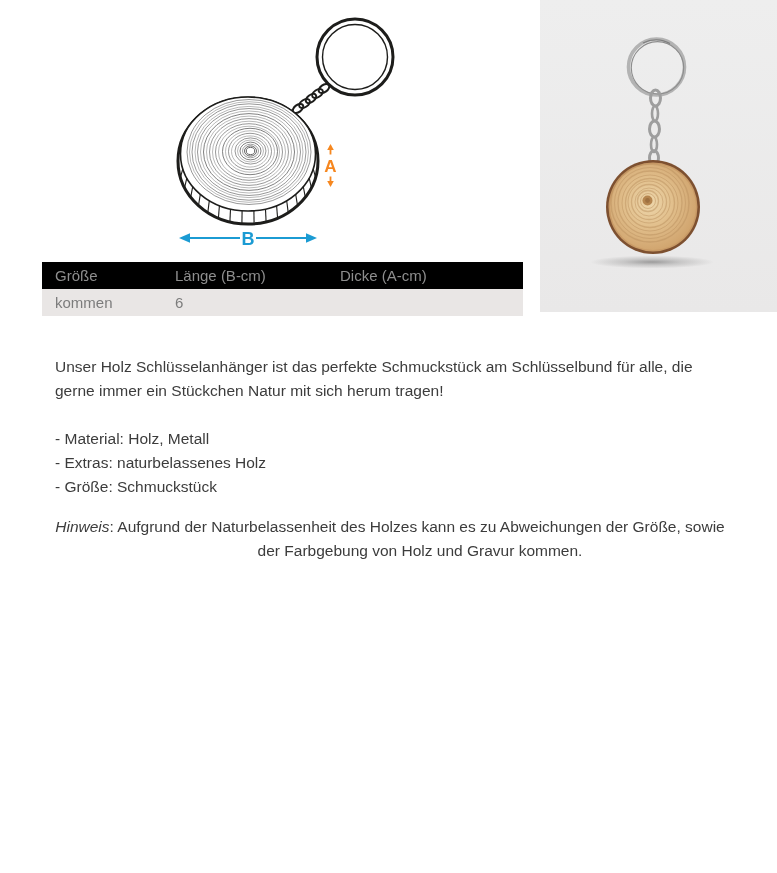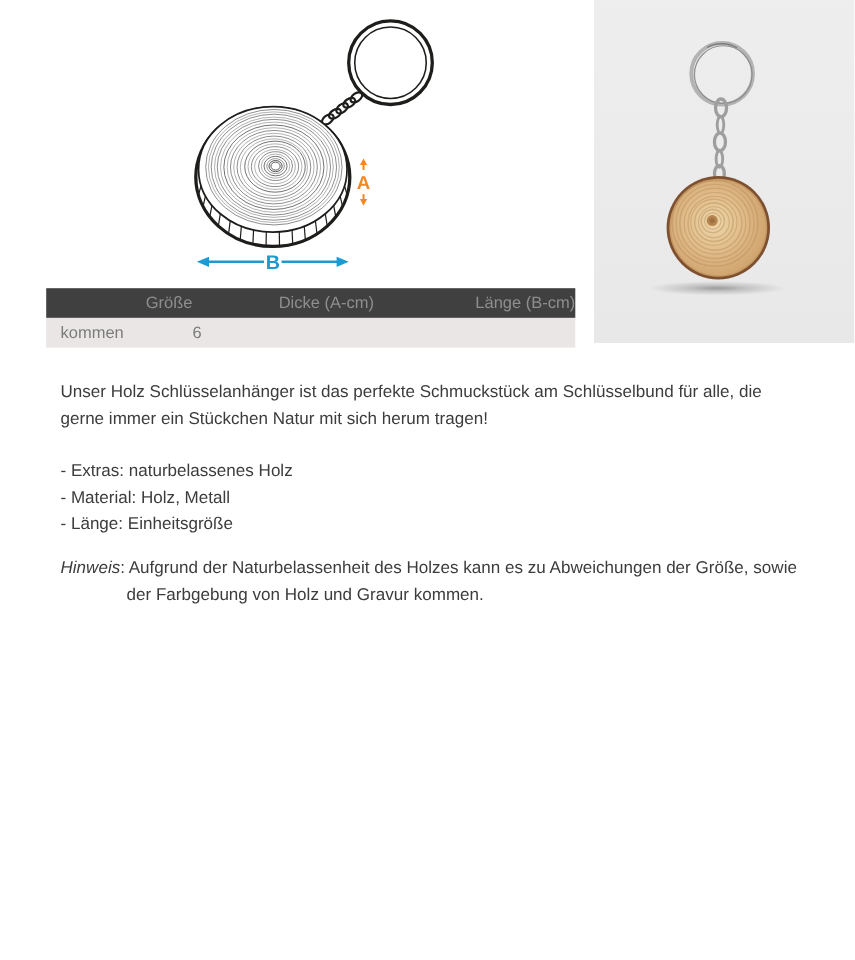--- a/index.html
+++ b/index.html
@@ -7,30 +7,30 @@
         font-family:"Liberation Sans",sans-serif;}
 
   
   .diagram{position:absolute;left:0;top:0;width:540px;height:260px;}
   .photo{position:absolute;left:540px;top:0;width:237px;height:312px;}
 
   
   .size-table{position:absolute;left:42px;top:262px;width:481px;font-size:15px;}
   .size-table .row{display:grid;grid-template-columns:120px 165px 1fr;align-items:center;
                    height:27px;padding-left:13px;box-sizing:border-box;}
-  .size-table .head{background:#404040;color:#8e8e8e;text-align:right;}
+  .size-table .head{background:#000000;color:#8e8e8e;}
   .size-table .data{background:#e9e6e5;color:#7c7c7c;}
 
   
   .desc{position:absolute;left:55px;top:341px;width:670px;font-size:15.5px;
         line-height:24px;color:#3c3c3c;}
-  .desc p{margin:4px 0 24px 0;}
+  .desc p{margin:14px 0 24px 0;}
   .desc .list{margin:0 0 16px 0;}
   .desc .list div{height:24px;}
-  .note{max-width:645px;padding-left:60px;text-indent:-60px;margin:0;}
+  .note{max-width:645px;padding-left:60px;text-indent:-60px;margin:0;text-align:center;}
   .it{font-style:italic;}
 </style>
 </head>
 <body>
 
 <div class="wrap">
 
   <svg class="diagram" viewBox="0 0 540 260">
 
     <g fill="none" stroke="#1d1d1b">
@@ -167,32 +167,32 @@
         <circle cx="108" cy="201" r="7.5" stroke-width="1"></circle>
       </g>
       <circle cx="107.5" cy="200.5" r="5" fill="#b5854f"></circle>
       <circle cx="107.5" cy="200.5" r="2.4" fill="#9e7040"></circle>
     </g>
   </svg>
 
   <div class="size-table">
     <div class="row head">
       <span>Größe</span>
+      <span>Länge (B-cm)</span>
       <span>Dicke (A-cm)</span>
-      <span>Länge (B-cm)</span>
     </div>
     <div class="row data">
       <span>kommen</span>
       <span>6</span>
     </div>
   </div>
 
   <div class="desc">
     <p>Unser Holz Schlüsselanhänger ist das perfekte Schmuckstück am Schlüsselbund für alle, die gerne immer ein Stückchen Natur mit sich herum tragen!</p>
     <div class="list">
+      <div>- Material: Holz, Metall</div>
       <div>- Extras: naturbelassenes Holz</div>
-      <div>- Material: Holz, Metall</div>
-      <div>- Länge: Einheitsgröße</div>
+      <div>- Größe: Schmuckstück</div>
     </div>
     <p class="note"><span class="it">Hinweis</span><span>: Aufgrund der Naturbelassenheit des Holzes kann es zu Abweichungen der Größe, sowie der Farbgebung von Holz und Gravur kommen.</span></p>
   </div>
 
 </div>
 
 </body></html>

